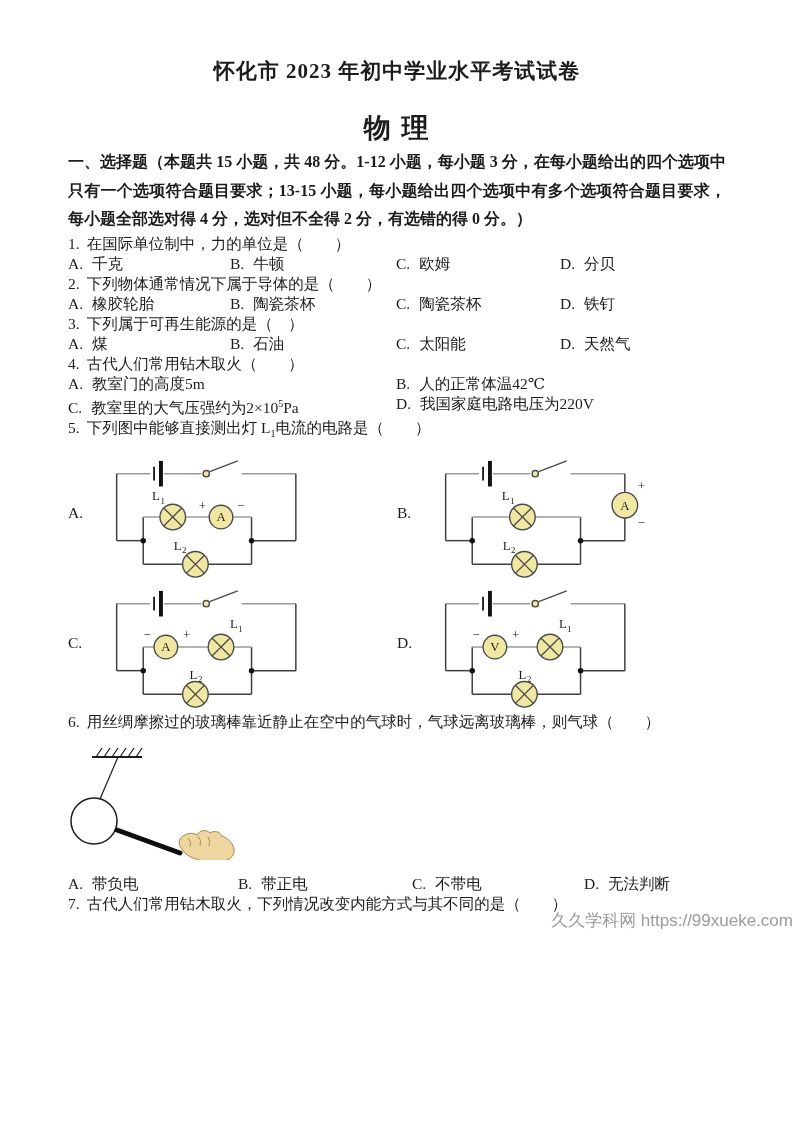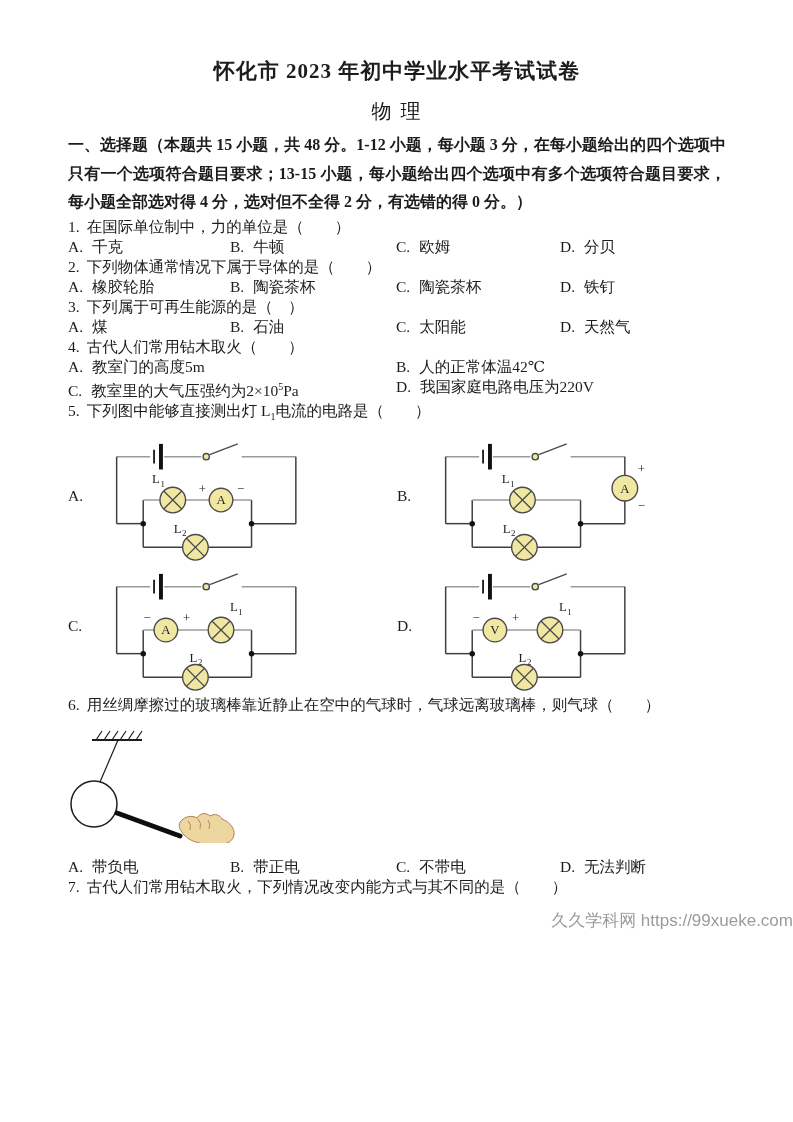--- a/index.html
+++ b/index.html
@@ -1,20 +1,20 @@
 <!DOCTYPE html>
 <html><head>
 <meta charset="utf-8">
 <style>
   html,body{margin:0;padding:0;background:#ffffff;}
   .page{position:relative;width:793px;height:956px;background:#fff;overflow:hidden;
         font-family:"Liberation Serif","DejaVu Serif",serif;color:#1c1c1c;}
   .content{padding:58px 67px 0 68px;}
   .title{text-align:center;font-size:21px;font-weight:bold;letter-spacing:1px;line-height:26px;}
-  .subject{text-align:center;font-size:20px;font-weight:normal;margin-top:15px;line-height:24px;letter-spacing:2px;}
+  .subject{text-align:center;font-size:27px;font-weight:bold;margin-top:32px;line-height:24px;letter-spacing:2px;}
   .intro{font-weight:bold;font-size:16px;line-height:28.5px;margin-top:8px;text-align:justify;}
   .q{font-size:15.5px;line-height:20px;}
   .qnum{margin-right:7px;}
   .opts{display:grid;grid-template-columns:162px 166px 164px 1fr;font-size:15.5px;line-height:20px;}
   .opts.two{grid-template-columns:328px 1fr;}
   .ol{margin-right:9px;}
   sup,sub{font-size:10px;}
   
   .circuits{display:grid;grid-template-columns:1fr 1fr;margin-top:10px;row-gap:2px;}
   .ccell{display:flex;align-items:flex-start;}
@@ -324,21 +324,21 @@
       <circle cx="32" cy="81" r="23" fill="#ffffff" stroke="#1c1c1c" stroke-width="1.5"></circle>
       <line x1="55" y1="90" x2="118" y2="113" stroke="#0e0e0e" stroke-width="5" stroke-linecap="round"></line>
       <g>
         <path d="M118,99 c5,-6 12,-7 17,-4 c3,-5 9,-6 13,-2 c5,-3 10,-1 12,3 c8,3 13,10 12,16 c-1,7 -9,10 -18,10 c-12,0 -26,-3 -32,-10 c-4,-5 -6,-9 -4,-13 z" stroke="#a8834e" stroke-width="1" fill="#eed6a0"></path>
         <path d="M126,98 q4,4 2,9" fill="none" stroke="#a8834e" stroke-width="0.9"></path>
         <path d="M136,96 q4,4 2,10" fill="none" stroke="#a8834e" stroke-width="0.9"></path>
         <path d="M146,97 q3,4 1,9" fill="none" stroke="#a8834e" stroke-width="0.9"></path>
       </g>
     </svg>
 
-    <div class="opts" style="margin-top:14px;">
+    <div class="opts" style="margin-top:14px;gap:8px;">
       <div><span class="ol">A.</span><span>带负电</span></div>
       <div><span class="ol">B.</span><span>带正电</span></div>
       <div><span class="ol">C.</span><span>不带电</span></div>
       <div><span class="ol">D.</span><span>无法判断</span></div>
     </div>
 
     <div class="q">
       <span class="qnum">7.</span><span>古代人们常用钻木取火，下列情况改变内能方式与其不同的是（　　）</span>
     </div>
 

